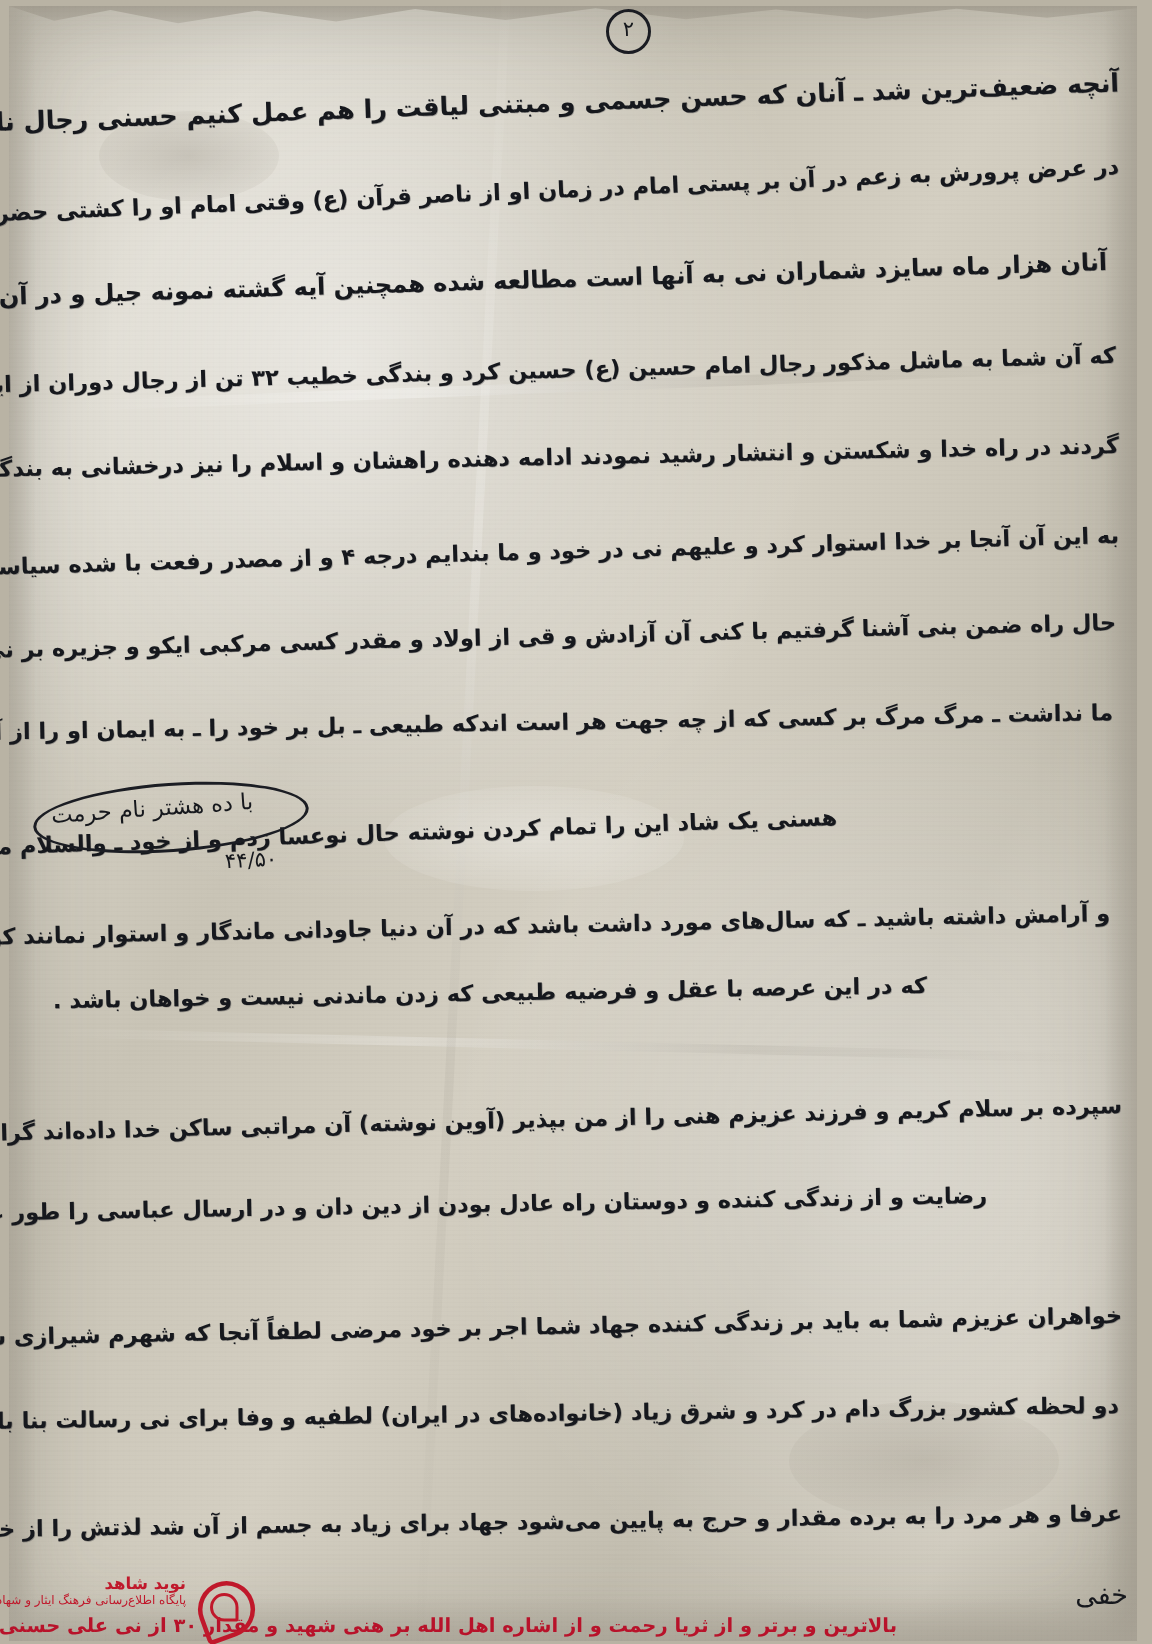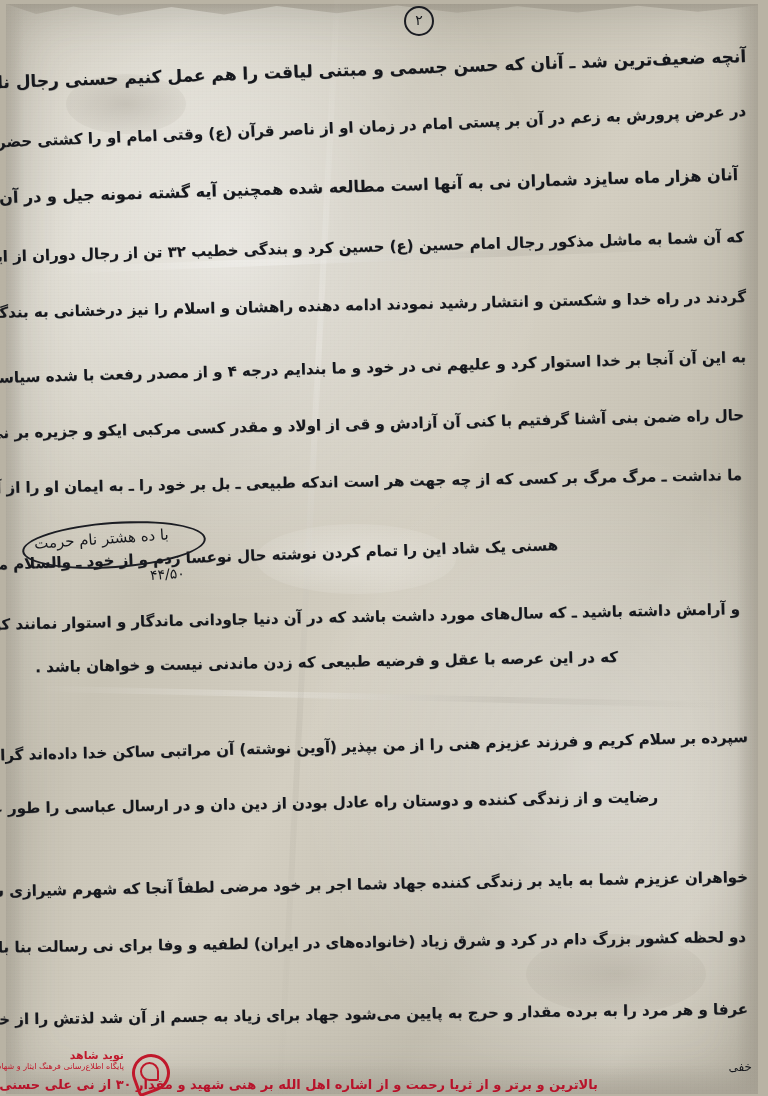--- a/index.html
+++ b/index.html
@@ -193,21 +193,21 @@
     font-size: 13px;
     direction: rtl;
     white-space: nowrap;
     font-weight: 600;
   }
   .bottom-black {
     position: absolute;
     right: 16px;
     bottom: 22px;
     color: #16181d;
-    font-size: 12px;
+    font-size: 18px;
     direction: rtl;
     white-space: nowrap;
     margin-left: 17px;
   }
   .noise {
     position: absolute;
     inset: 0;
     pointer-events: none;
     opacity: .18;
     background-image:

